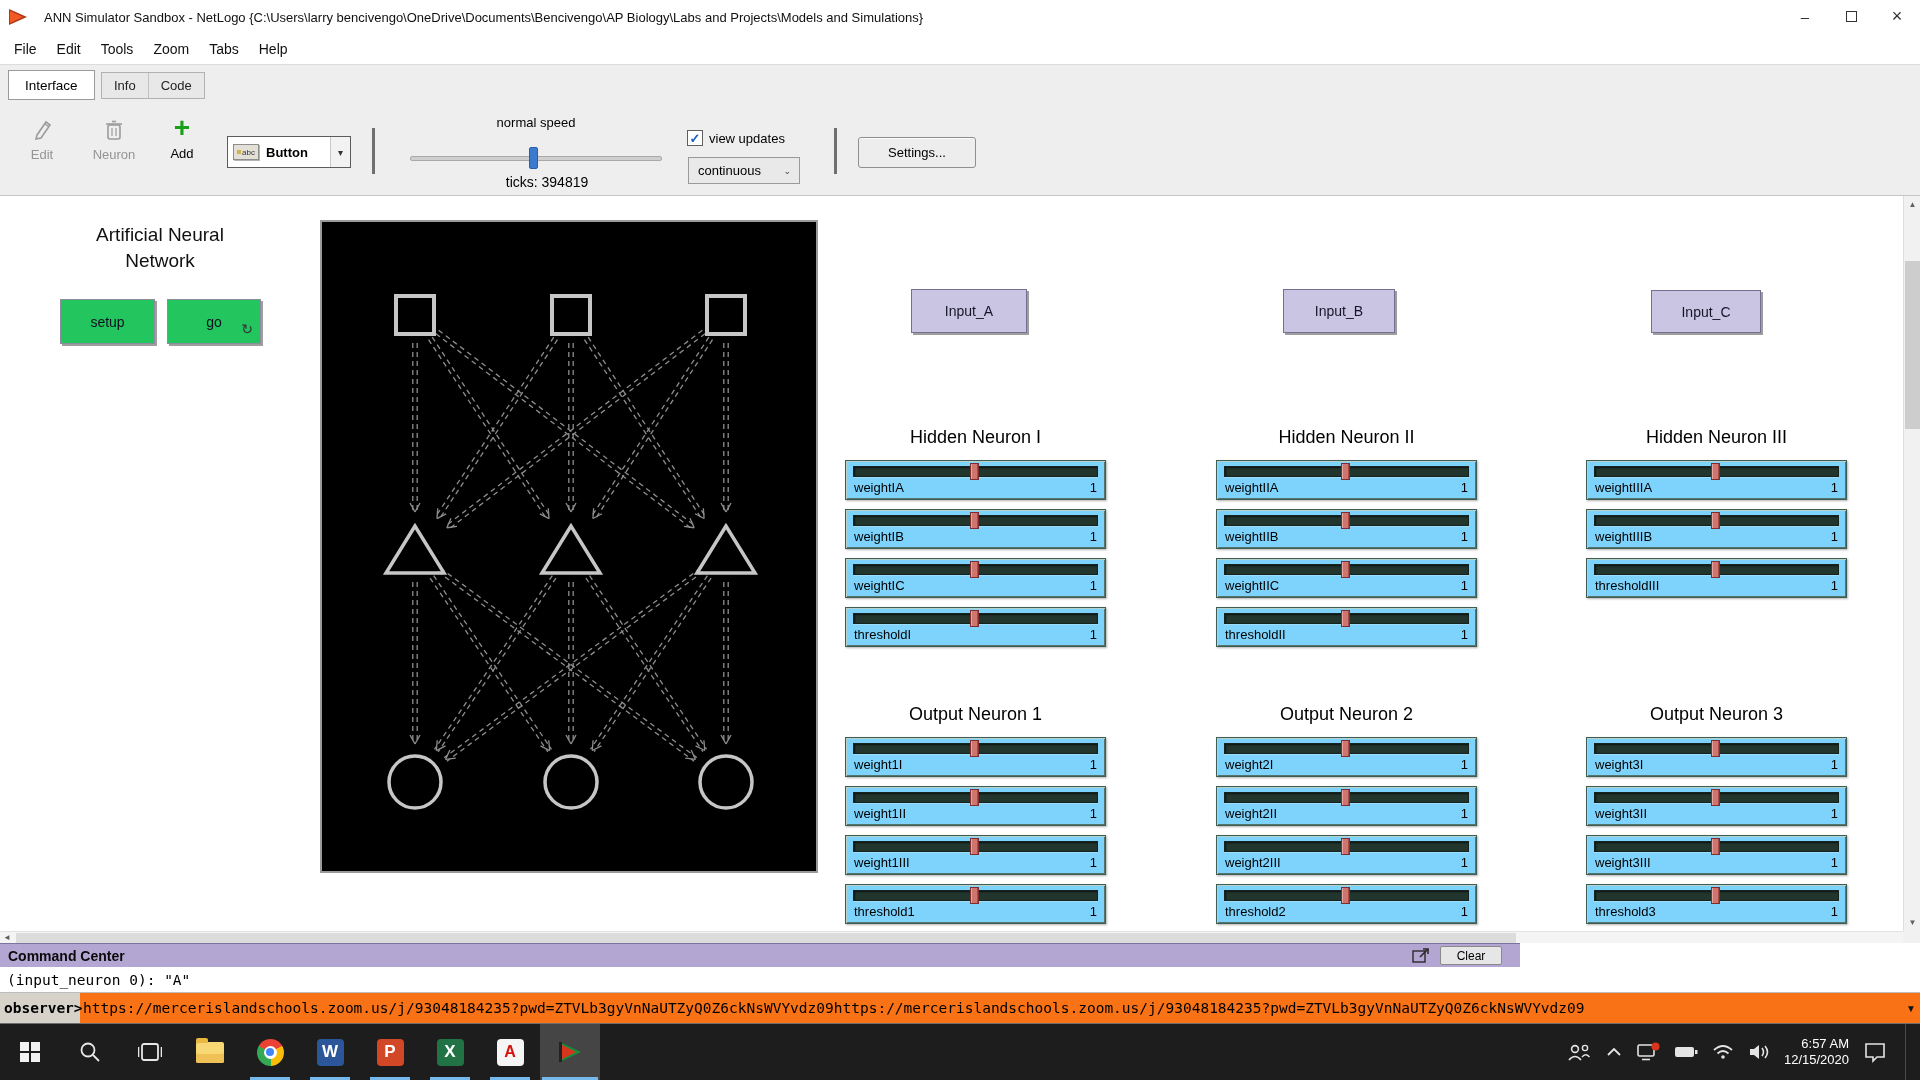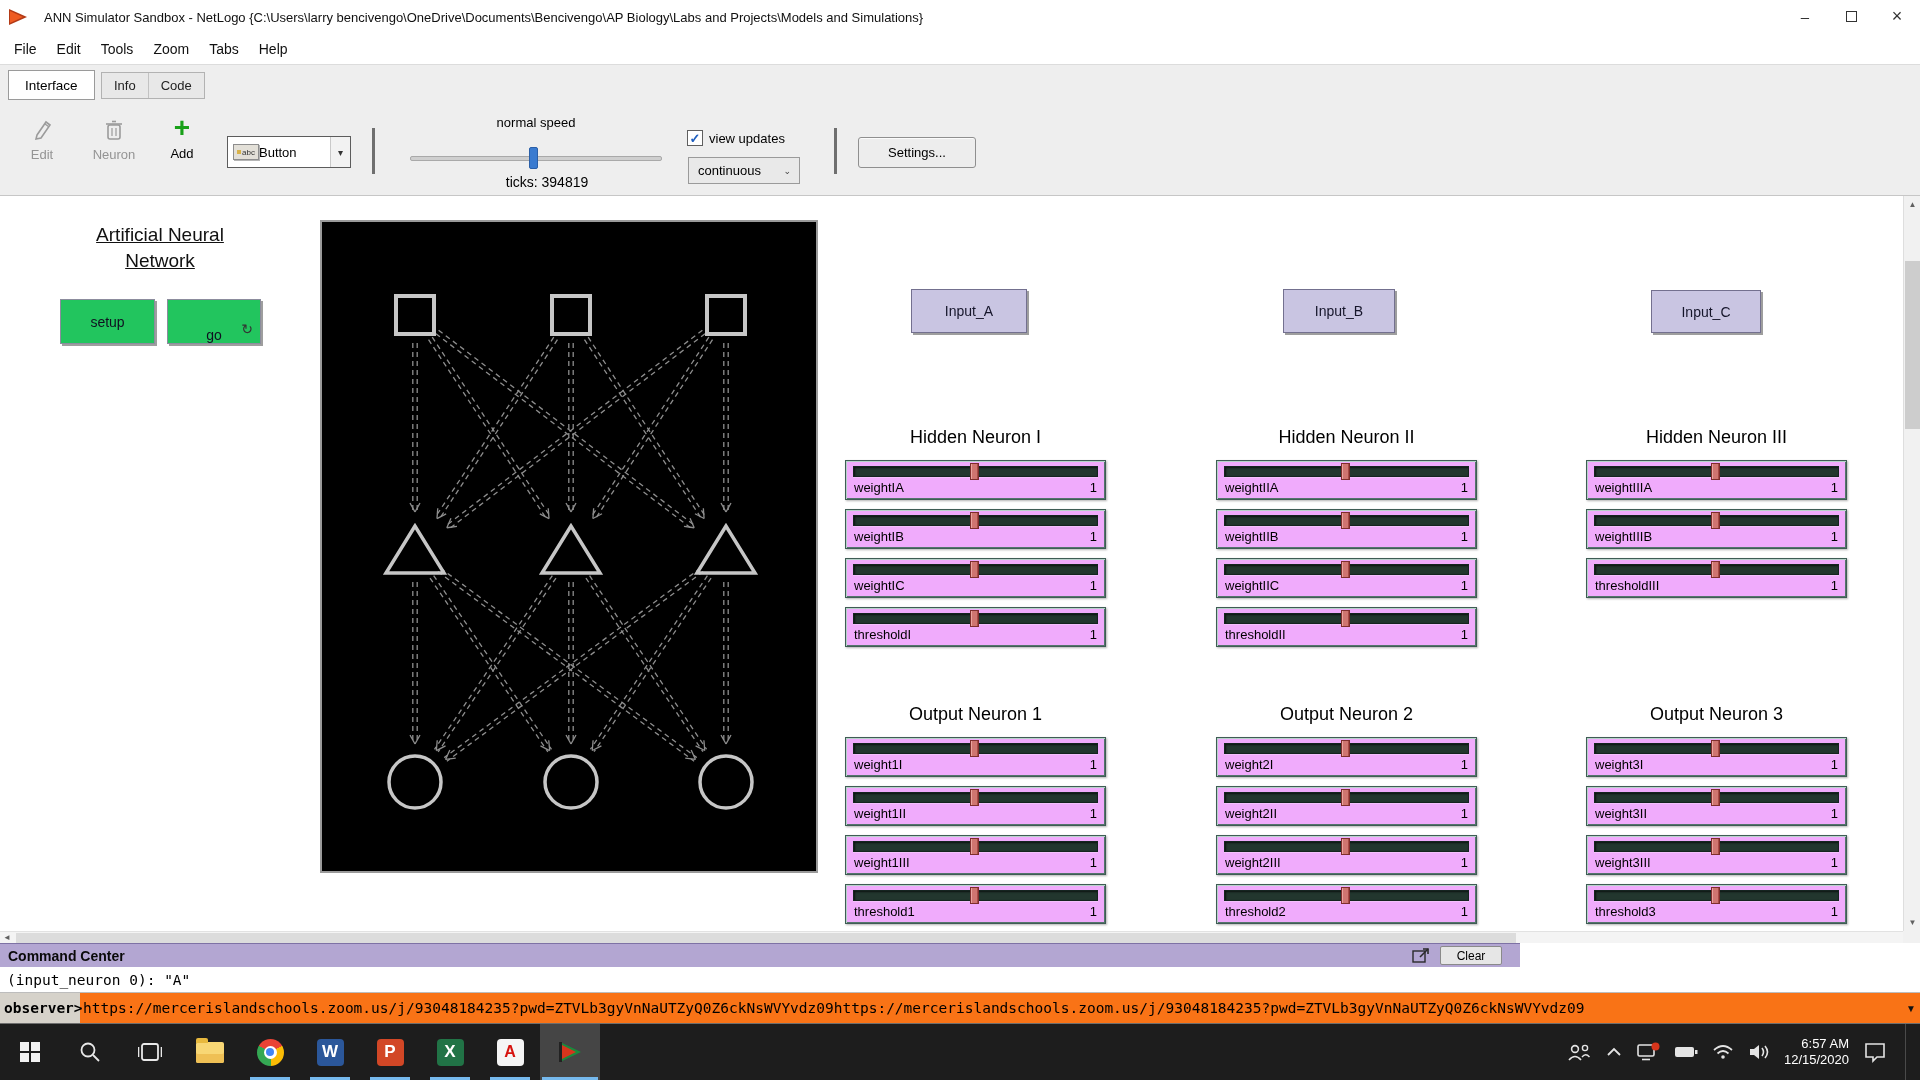--- a/index.html
+++ b/index.html
@@ -39,21 +39,21 @@
   .gray-label { color:#949494; }
   #tool-edit { left:18px; top:15px; width:48px; }
   #tool-delete { left:86px; top:15px; width:56px; }
   #tool-add { left:160px; top:12px; width:44px; }
   #add-plus { font-size:28px; font-weight:bold; color:#18a018; line-height:26px; }
   #widget-select { position:absolute; left:227px; top:33px; width:124px; height:32px; background:#fff;
     border:1px solid #5c5c5c; display:flex; align-items:center; }
   #widget-thumb { width:26px; height:16px; margin-left:5px; background:#e3e0d8; border:1px solid #8d8d8d;
     font-size:8px; color:#333; display:flex; align-items:center; justify-content:center; box-shadow:1px 1px 0 #b5b5b5; }
   #widget-thumb .dot { width:4px; height:4px; background:#d8b24a; margin-right:1px; }
-  #widget-label { font-size:13px; color:#000; flex:1; }
+  #widget-label { font-size:13px; margin-left:7px; color:#000; flex:1;font-weight:bold; }
   #widget-arrow { width:20px; height:100%; display:flex; align-items:center; justify-content:center;
     font-size:10px; color:#333; border-left:1px solid #c9c9c9; background:#f2f2f2; }
   .vsep { position:absolute; width:3px; height:46px; top:25px; background:#6f6f6f; }
   #sep1 { left:372px; } #sep2 { left:834px; }
   #speed-label { position:absolute; left:435px; top:12px; width:202px; text-align:center; font-size:13px; color:#000; }
   #speed-track { position:absolute; left:410px; top:53px; width:252px; height:5px; background:#cfcfcf;
     border:1px solid #a9a9a9; border-radius:2px; }
   #speed-thumb { position:absolute; left:529px; top:44px; width:9px; height:22px; background:#3a7bd0;
     border:1px solid #2a5fa8; border-radius:2px; }
   #ticks-label { position:absolute; left:446px; top:71px; width:202px; text-align:center; font-size:14px; color:#000; }
@@ -65,38 +65,38 @@
     border:1px solid #9a9a9a; display:flex; align-items:center; }
   #update-mode span.txt { font-size:13px; margin-left:9px; flex:1; color:#000; }
   #update-mode span.arr { font-size:9px; color:#444; margin-right:8px; }
   #settings-btn { position:absolute; left:858px; top:34px; width:118px; height:31px; background:#ededed;
     border:1px solid #8f8f8f; border-radius:3px; display:flex; align-items:center; justify-content:center;
     font-size:13px; color:#000; box-shadow:0 1px 0 #fbfbfb inset; }
 
   
   #main { position:absolute; left:0; top:196px; width:1920px; height:747px; background:#ffffff; overflow:hidden; }
   #model-note { position:absolute; left:60px; top:26px; width:200px; text-align:center; font-size:19px;
-    color:#111; line-height:26px;text-decoration:underline; }
+    color:#111; line-height:26px; }
   .nl-btn { position:absolute; display:flex; align-items:center; justify-content:center;
     font-size:14px; color:#15152a; border:1px solid #73708f; background:#c9c5e2;
     box-shadow:2px 2px 0 rgba(40,40,40,0.45); }
   .nl-btn.light { background:#22c55e; border-color:#8c8c9d; color:#101020; }
   #btn-setup { left:60px; top:103px; width:95px; height:45px; }
-  #btn-go { left:167px; top:103px; width:94px; height:45px;align-items:flex-end; }
+  #btn-go { left:167px; top:103px; width:94px; height:45px; }
   #go-forever { position:absolute; right:7px; bottom:6px; font-size:14px; color:#333; }
   #btn-input-a { left:911px; top:93px; width:116px; height:44px; }
   #btn-input-b { left:1283px; top:93px; width:112px; height:44px; }
   #btn-input-c { left:1651px; top:94px; width:110px; height:43px; }
 
   #world-view { position:absolute; left:320px; top:24px; width:498px; height:653px; background:#000;
     border:2px solid #9a9a9a; }
 
   .slider-group { position:absolute; width:261px; }
   .group-title { width:100%; text-align:center; font-size:18px; color:#000; height:24px; margin-bottom:9px; }
-  .nl-slider { position:relative; width:261px; height:40px; margin-bottom:9px; background:#f0abfc;
+  .nl-slider { position:relative; width:261px; height:40px; margin-bottom:9px; background:#7dd3fc;
     border:1px solid #3f5c55;
     box-shadow:inset 1px 1px 0 #b7d2ca, inset -1px -1px 0 #54746c, 1px 1px 2px rgba(0,0,0,0.3); }
   .nl-groove { position:absolute; left:7px; right:7px; top:5px; height:11px; background:#22362e;
     border:1px solid #152420; box-shadow:inset 1px 1px 2px rgba(0,0,0,0.65), 0 1px 0 rgba(255,255,255,0.25); }
   .nl-handle { position:absolute; top:2px; width:9px; height:17px; background:#cf7570; border:1px solid #7e2e2c;
     box-shadow:inset 1px 0 0 #eaa49f, inset -1px 0 0 #a84b46; }
   .nl-sname { position:absolute; left:8px; bottom:4px; font-size:13px; color:#000; }
   .nl-sval { position:absolute; right:8px; bottom:4px; font-size:13px; color:#000; }
 
   

